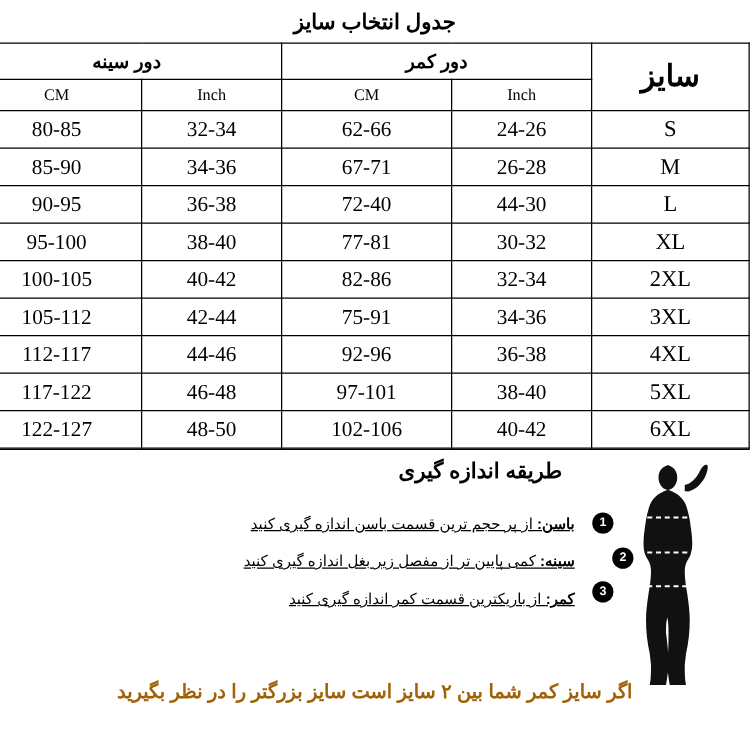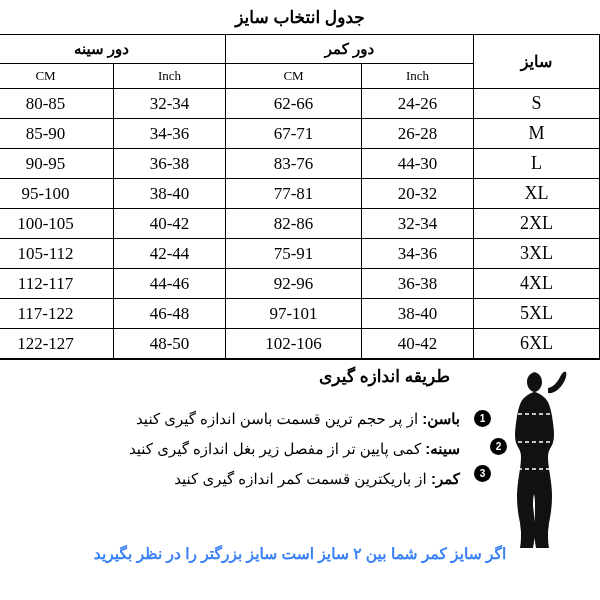--- a/index.html
+++ b/index.html
@@ -48,21 +48,21 @@
   .col-size { width: 126px; }
   .col-in   { width: 112px; }
   .col-cm   { width: 136px; }
 
   .hdr-group {
     height: 28px;
     font-size: 15px;
     font-weight: bold;
   }
   .hdr-size {
-    font-size: 16px;
+    font-size: 24px;
     font-weight: bold;
   }
   .hdr-unit {
     height: 24px;
     font-size: 13px;
     font-weight: normal;
     font-family: "Liberation Serif", serif;
   }
   .body-row td {
     height: 29px;
@@ -123,23 +123,24 @@
     margin-left: 40px;
   }
   .measure-list {
     position: absolute;
     right: 140px;
     top: 44px;
     width: 440px;
     text-align: right;
   }
   .measure-item {
-    font-size: 15px;
+    font-size: 12px;
     line-height: 30px;
     white-space: nowrap;
+    text-decoration: underline;
   }
   .measure-item b { font-weight: bold; }
 
   .note {
     position: absolute;
     right: 0;
     left: 0;
     bottom: 12px;
     text-align: center;
     color: #e8000d;
@@ -188,27 +189,27 @@
         <tr class="body-row">
           <td class="size-cell">M</td>
           <td>26-28</td>
           <td>67-71</td>
           <td>34-36</td>
           <td>85-90</td>
         </tr>
         <tr class="body-row">
           <td class="size-cell">L</td>
           <td>44-30</td>
-          <td>83-76</td>
+          <td>72-40</td>
           <td>36-38</td>
           <td>90-95</td>
         </tr>
         <tr class="body-row">
           <td class="size-cell">XL</td>
-          <td>20-32</td>
+          <td>30-32</td>
           <td>77-81</td>
           <td>38-40</td>
           <td>95-100</td>
         </tr>
         <tr class="body-row">
           <td class="size-cell">2XL</td>
           <td>32-34</td>
           <td>82-86</td>
           <td>40-42</td>
           <td>100-105</td>
@@ -260,15 +261,15 @@
     </div>
 
     <div class="measure-head">طریقه اندازه گیری</div>
 
     <div class="measure-list" id="guide-items">
         <div class="measure-item"><b>باسن:</b><span> از پر حجم ترین قسمت باسن اندازه گیری کنید</span></div>
         <div class="measure-item"><b>سینه:</b><span> کمی پایین تر از مفصل زیر بغل اندازه گیری کنید</span></div>
         <div class="measure-item"><b>کمر:</b><span> از باریکترین قسمت کمر اندازه گیری کنید</span></div>
       </div>
 
-    <div class="note" style="color: #3b82f6;">اگر سایز کمر شما بین ۲ سایز است سایز بزرگتر را در نظر بگیرید</div>
+    <div class="note" style="color: #a16207;">اگر سایز کمر شما بین ۲ سایز است سایز بزرگتر را در نظر بگیرید</div>
   </div>
 </div>
 
 </body></html>

